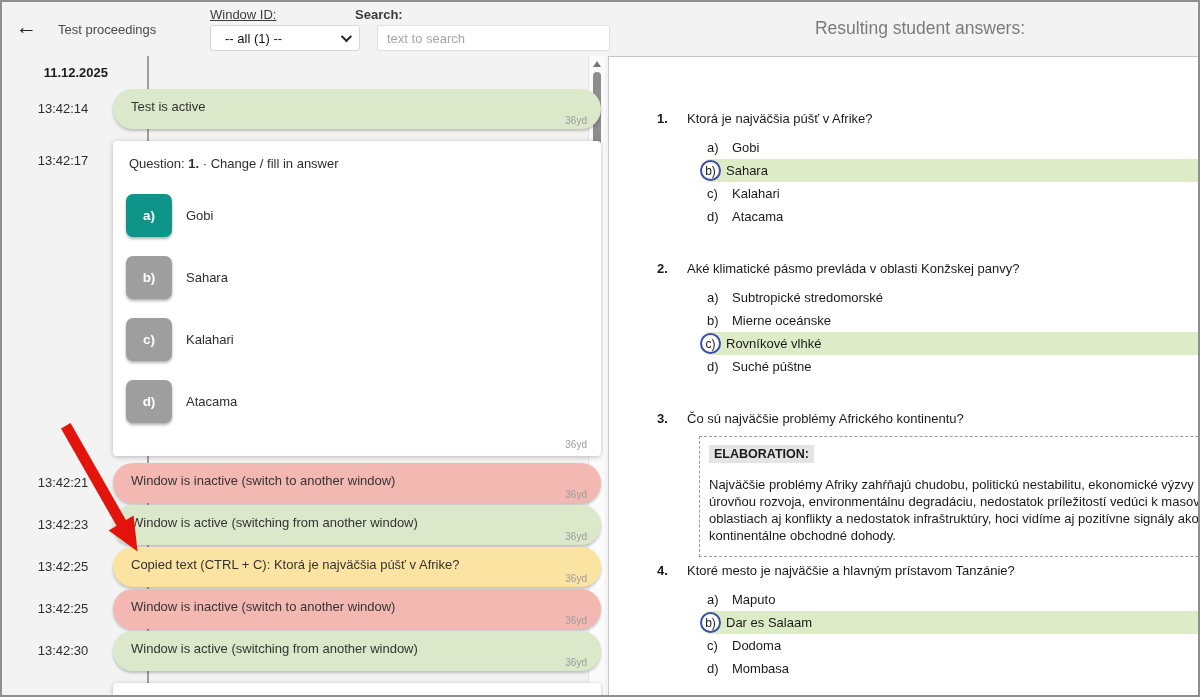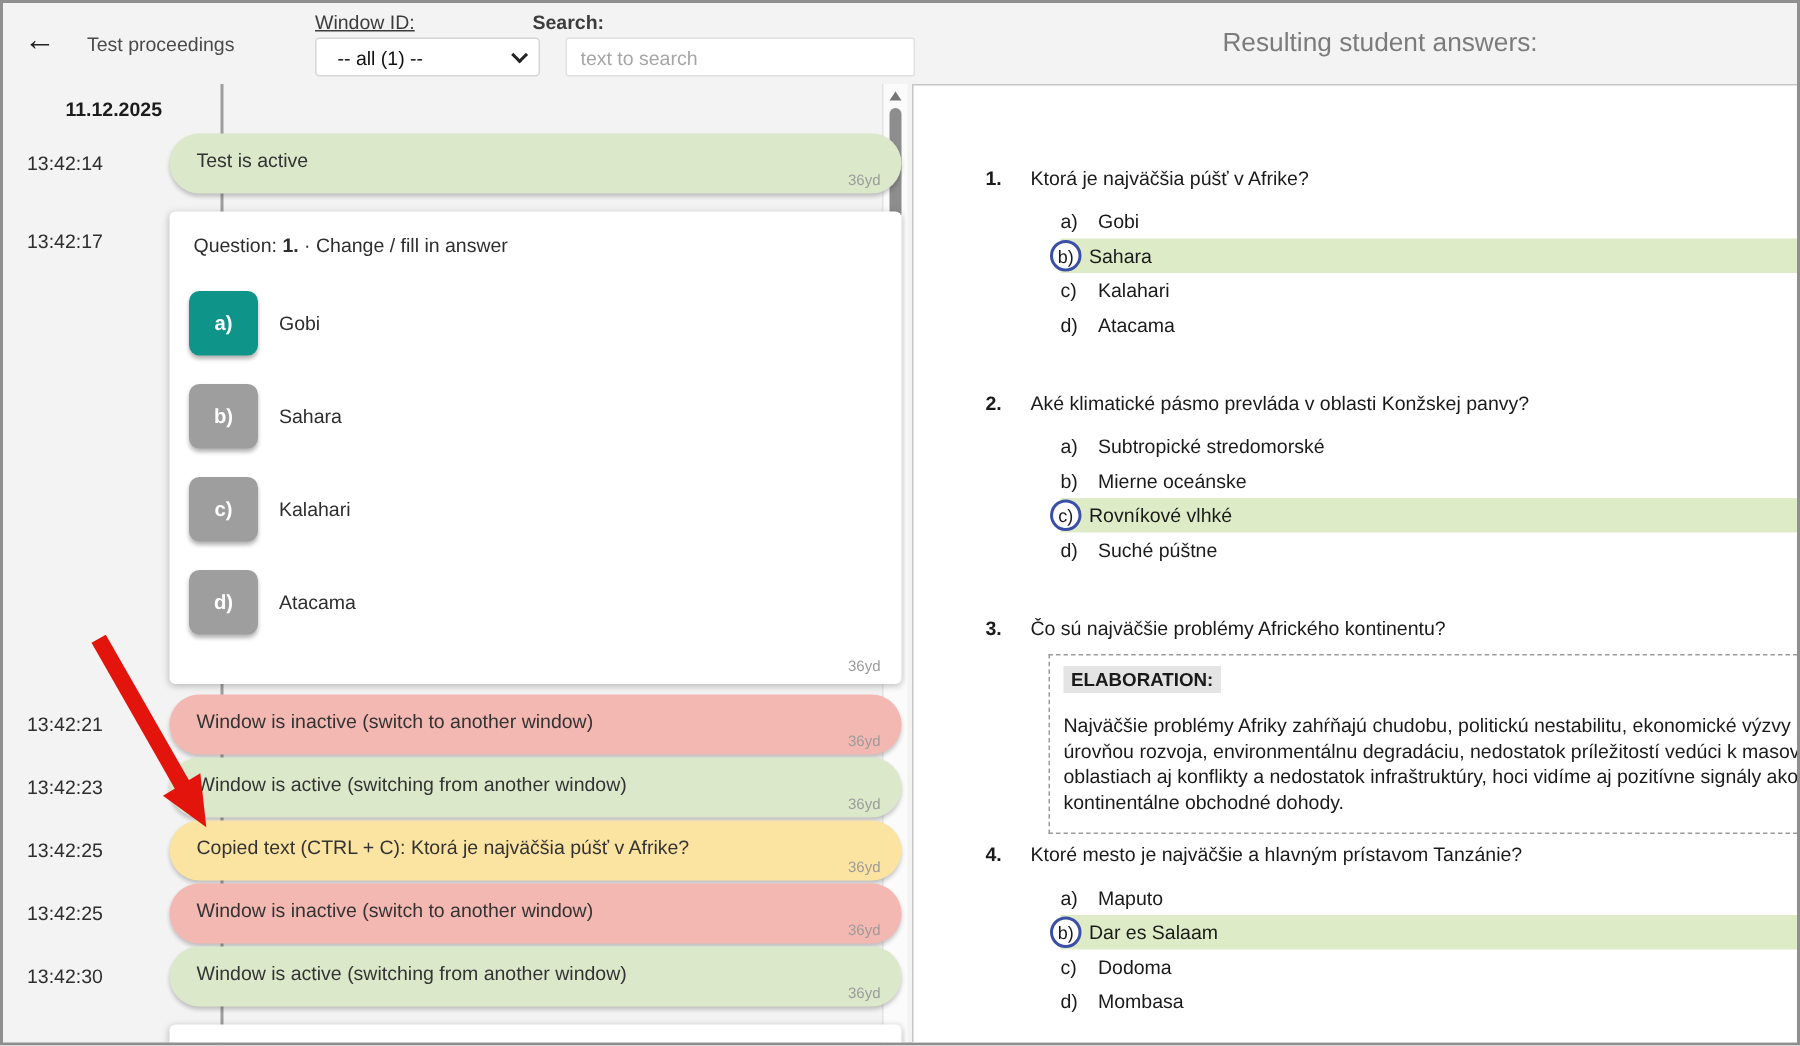--- a/index.html
+++ b/index.html
@@ -29,21 +29,21 @@
     font-size:17.5px; color:#7b7b7b; }
 
   
   .content { position:absolute; left:0; top:54px; right:0; bottom:0; overflow:hidden; }
   .left { position:absolute; left:16px; top:0; width:586px; bottom:0; overflow:hidden; }
   .tl-line { position:absolute; left:129px; top:0; bottom:0; width:2px; background:#9e9e9e; }
   .tl-date { position:relative; z-index:1; width:90px; text-align:right; padding-top:9px;
     height:33px; font-size:13px; font-weight:bold; color:#1c1c1c; }
   .tl-row { display:flex; align-items:flex-start; margin-bottom:2px; position:relative; z-index:1; }
   .tl-row.q { margin-top:12px; margin-bottom:7px; }
-  .tl-time { flex:0 0 90px; text-align:left; font-size:13px; color:#2e2e2e; padding-top:12px; }
+  .tl-time { flex:0 0 90px; text-align:center; font-size:13px; color:#2e2e2e; padding-top:12px; }
   .card { margin-left:5px; flex:1; margin-right:3px; position:relative; }
   .pill { height:40px; border-radius:20px; display:flex; align-items:center; padding:0 18px 6px;
     font-size:13px; color:#333; box-shadow:0 2px 3px rgba(0,0,0,0.22); }
   .pill.success { background:#dbe8ca; }
   .pill.danger  { background:#f4b8b2; }
   .pill.warning { background:#fbe3a1; }
   .badge { position:absolute; right:14px; bottom:3px; font-size:10px; color:#9c9c9c; }
   .qcard { background:#fff; border-radius:4px; box-shadow:0 1px 5px rgba(0,0,0,0.25);
     padding:15px 16px 14px 13px; }
   .qcard .badge { bottom:6px; }

